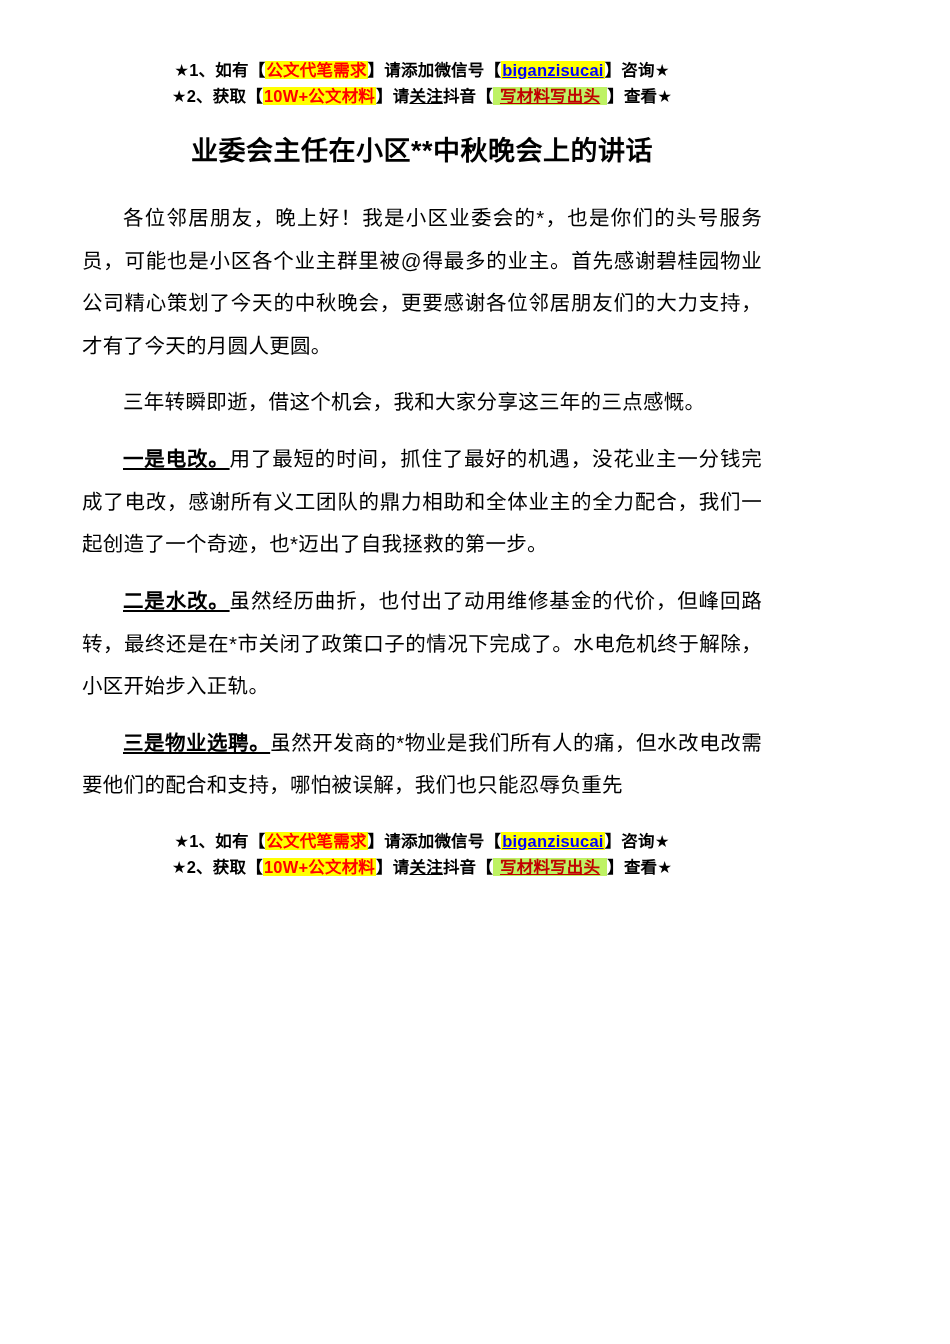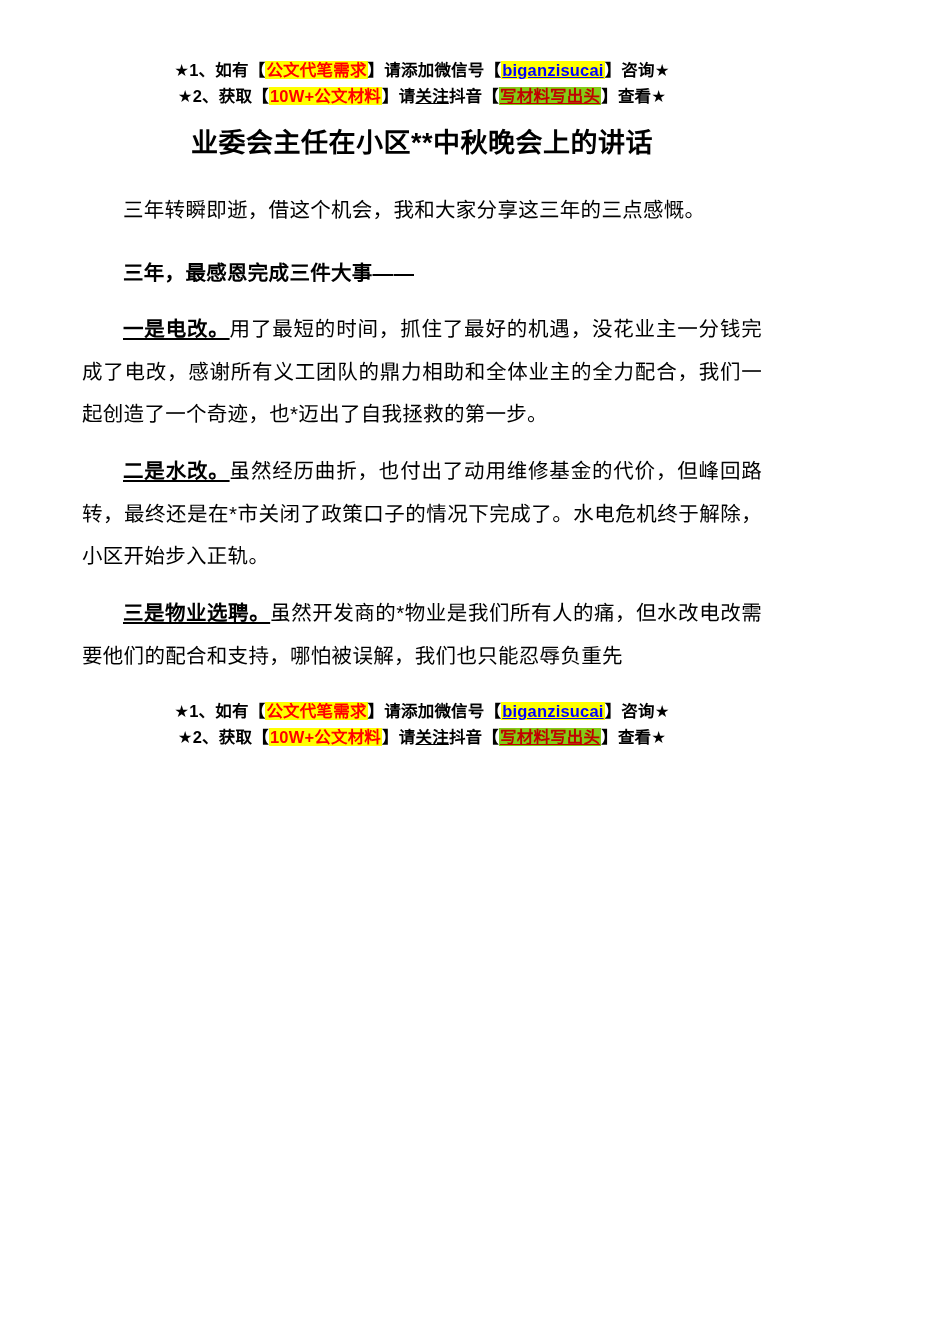--- a/index.html
+++ b/index.html
@@ -42,35 +42,35 @@
     color: #ff0000;
     padding: 0 1px;
   }
   .hl-yellow-blue {
     background: #ffff00;
     color: #0000ff;
     padding: 0 1px;
     text-decoration: underline;
   }
   .hl-yellow-dark {
-    background: #84cc16;
+    background: #bef264;
     color: #c00000;
-    padding: 0 1px;
+    padding: 0 7px;
     text-decoration: underline;
   }
   .plain-black { color: #000000; }
   .u { text-decoration: underline; }
 
   
   .doc-title {
     text-align: center;
     font-size: 27px;
     font-weight: bold;
     letter-spacing: 0.5px;
-    margin: 16px 0 26px 0;
+    margin: 24px 0 26px 0;
     line-height: 1.4;
   }
 
   
   .para {
     font-size: 20.5px;
     line-height: 2.08;
     text-align: justify;
     text-justify: inter-ideograph;
     text-indent: 2em;
@@ -97,22 +97,22 @@
       <span class="plain-black">★1、如有【</span><span class="hl-yellow-red">公文代笔需求</span><span class="plain-black">】请添加微信号【</span><span class="hl-yellow-blue">biganzisucai</span><span class="plain-black">】咨询★</span>
     </div>
     <div class="line">
       <span class="plain-black">★2、获取【</span><span class="hl-yellow-red">10W+公文材料</span><span class="plain-black">】请</span><span class="plain-black u">关注</span><span class="plain-black">抖音【</span><span class="hl-yellow-dark">写材料写出头</span><span class="plain-black">】查看★</span>
     </div>
   </div>
 
   <h1 class="doc-title">业委会主任在小区**中秋晚会上的讲话</h1>
 
   <div>
+    <p class="para">各位邻居朋友，晚上好！我是小区业委会的*，也是你们的头号服务员，可能也是小区各个业主群里被@得最多的业主。首先感谢碧桂园物业公司精心策划了今天的中秋晚会，更要感谢各位邻居朋友们的大力支持，才有了今天的月圆人更圆。</p>
     <p class="para">三年转瞬即逝，借这个机会，我和大家分享这三年的三点感慨。</p>
-    <p class="para section-head">三年，最感恩完成三件大事——</p>
 
     <p class="para"><span class="lead">一是电改。</span><span>用了最短的时间，抓住了最好的机遇，没花业主一分钱完成了电改，感谢所有义工团队的鼎力相助和全体业主的全力配合，我们一起创造了一个奇迹，也*迈出了自我拯救的第一步。</span></p>
 
     <p class="para"><span class="lead">二是水改。</span><span>虽然经历曲折，也付出了动用维修基金的代价，但峰回路转，最终还是在*市关闭了政策口子的情况下完成了。水电危机终于解除，小区开始步入正轨。</span></p>
 
     <p class="para"><span class="lead">三是物业选聘。</span><span>虽然开发商的*物业是我们所有人的痛，但水改电改需要他们的配合和支持，哪怕被误解，我们也只能忍辱负重先</span></p>
   </div>
 
   <div class="promo promo-bottom">
     <div class="line">

